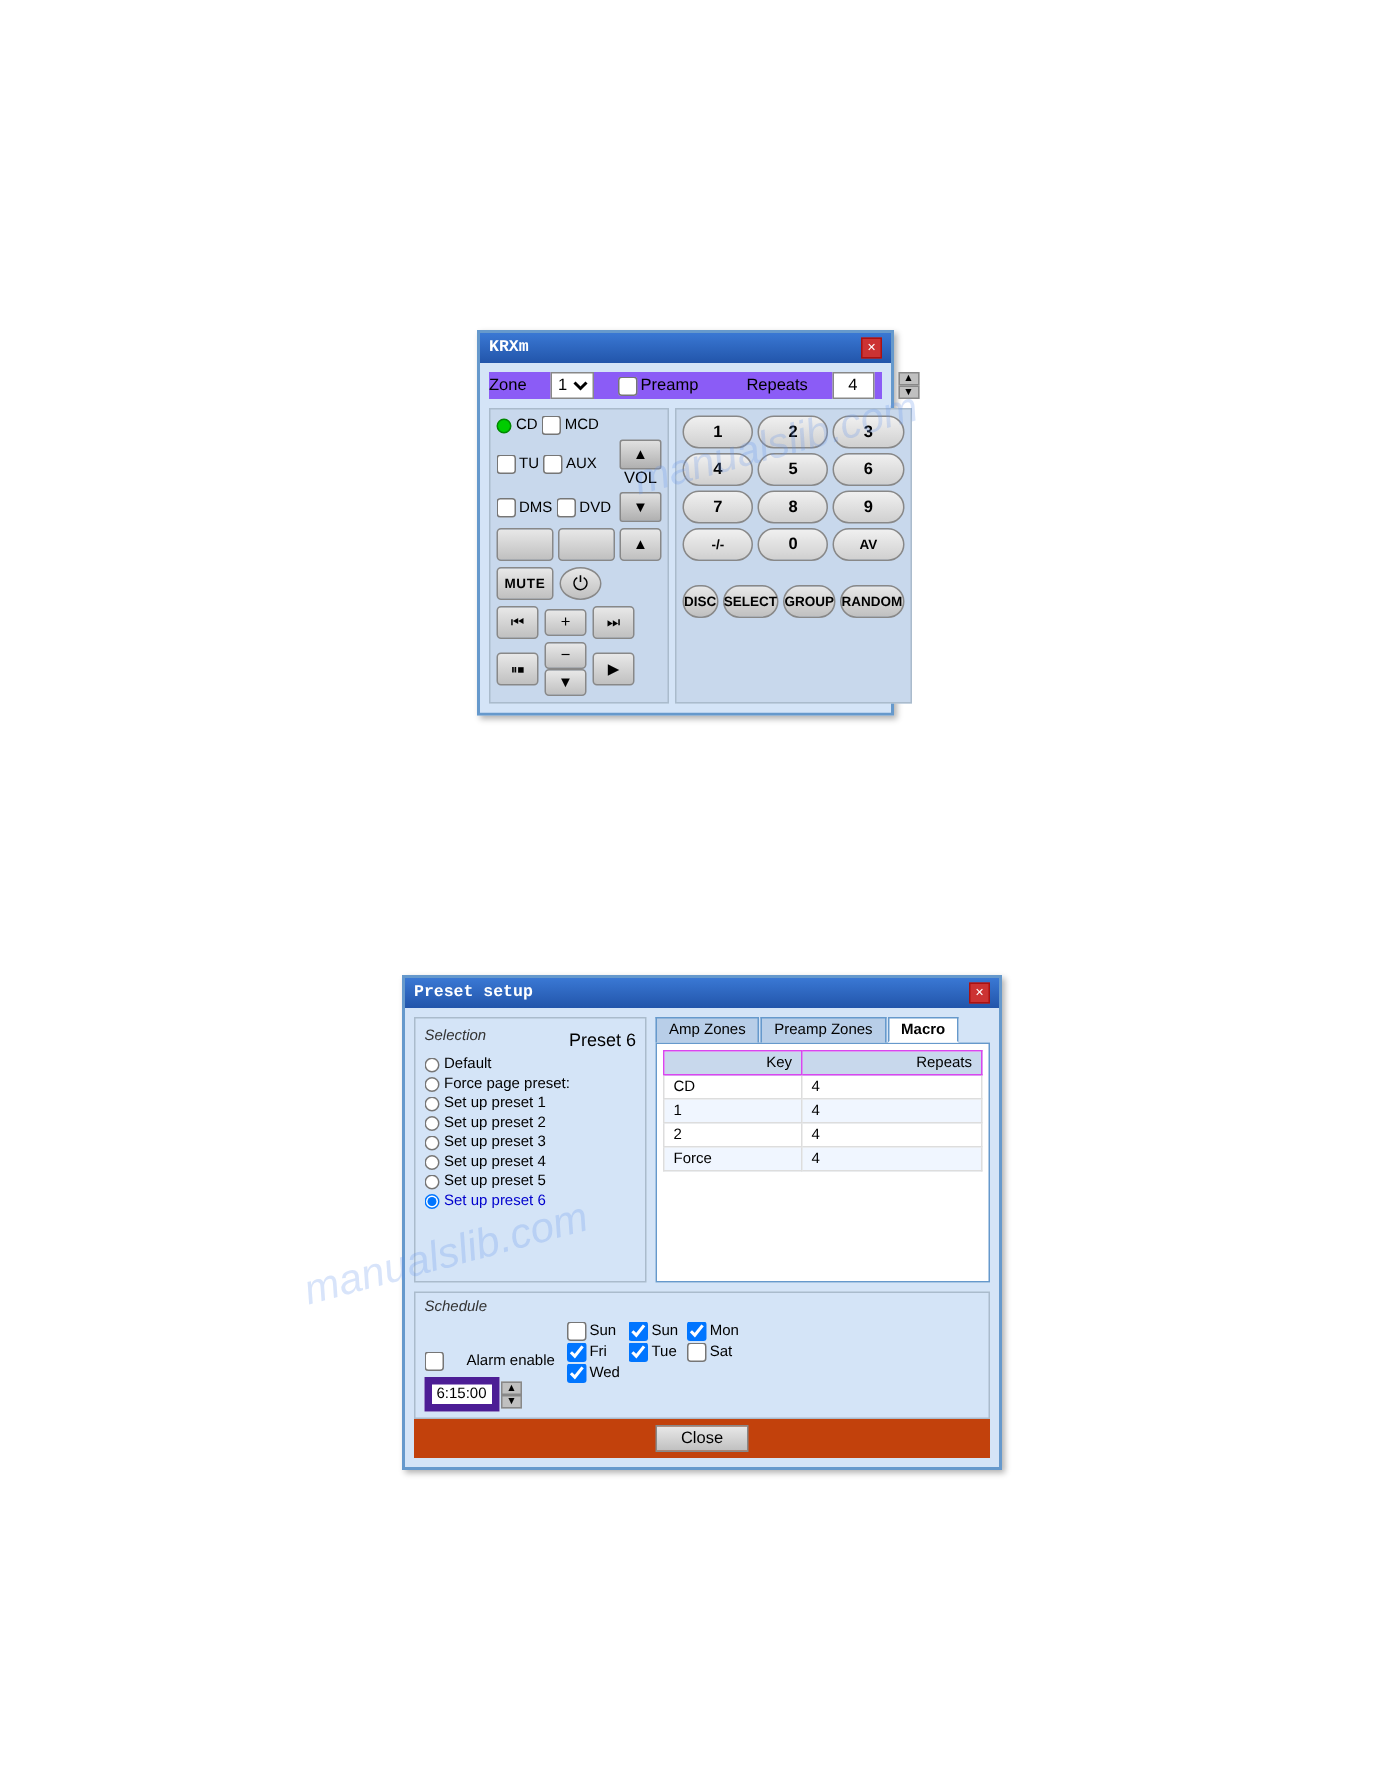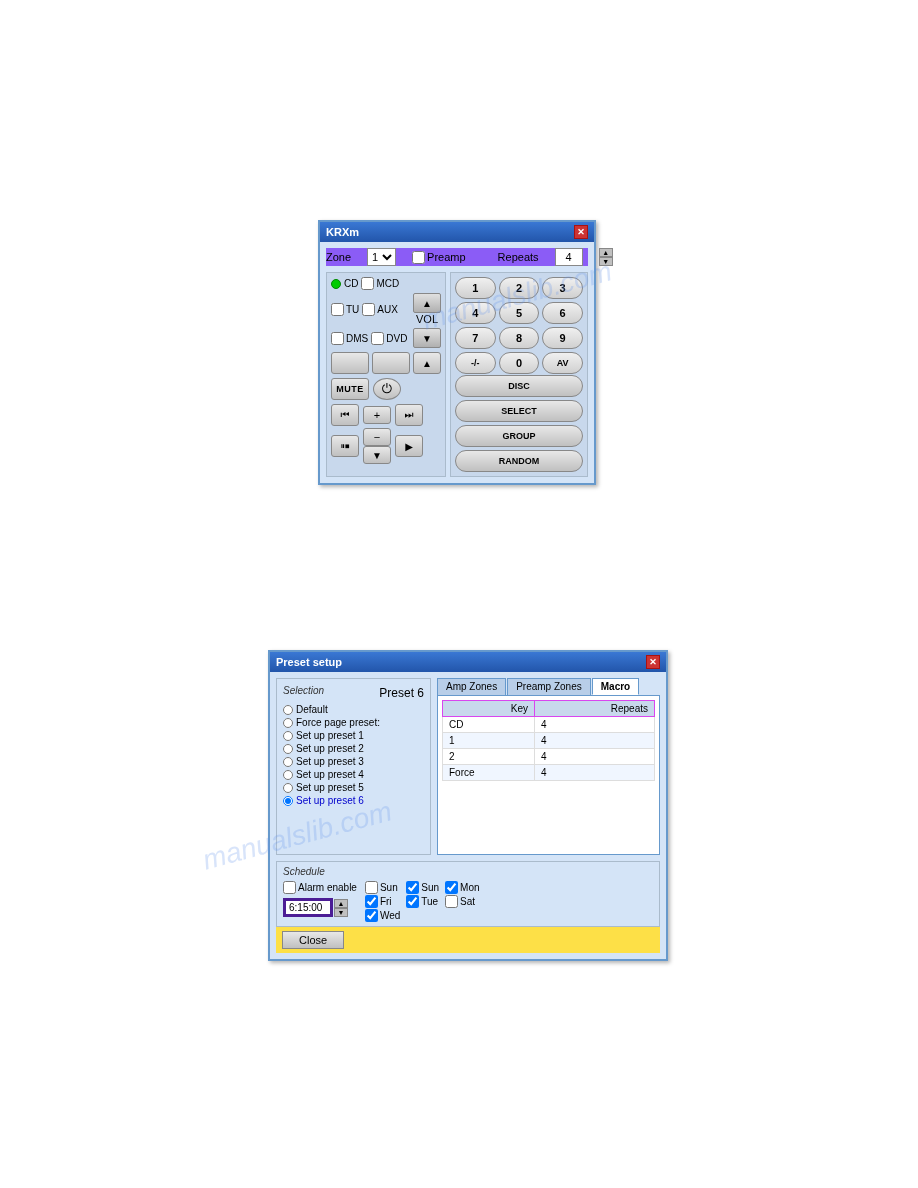--- a/index.html
+++ b/index.html
@@ -47,20 +47,21 @@
       box-shadow: 2px 2px 4px rgba(0,0,0,0.3);
     }
     .window-titlebar {
       background: linear-gradient(to bottom, #3a78d4, #2255aa);
       color: white;
       padding: 3px 6px;
       display: flex;
       align-items: center;
       justify-content: space-between;
       height: 20px;
+      font-family: Liberation Mono, monospace;
     }
     .window-title-text {
       font-size: 11px;
       font-weight: bold;
     }
     .window-close-btn {
       background: #cc3333;
       border: 1px solid #aa1111;
       color: white;
       width: 14px;
@@ -244,23 +245,23 @@
       display: flex;
       align-items: center;
       justify-content: center;
       font-size: 11px;
       font-weight: bold;
     }
 
     
     .bottom-btns {
       display: grid;
-      grid-template-columns: repeat(1, 1fr);
+      grid-template-columns: repeat(4, 1fr);
       gap: 3px;
-      margin-top: 1px;
+      margin-top: 16px;
     }
     .oval-btn {
       height: 22px;
       background: linear-gradient(to bottom, #e8e8e8, #c0c0c0);
       border: 1px solid #888;
       border-radius: 11px;
       cursor: pointer;
       display: flex;
       align-items: center;
       justify-content: center;
@@ -373,26 +374,27 @@
       margin-bottom: 4px;
     }
     .schedule-row {
       display: flex;
       align-items: flex-start;
       gap: 8px;
     }
     .alarm-check {
       display: flex;
       align-items: center;
-      gap: 2px;
-      font-size: 10px;
+      gap: 15px;
+      font-size: 10px;
+      margin-top: 20px;
     }
     .time-input {
       background: white;
-      border: 3px solid #4c1d95;
+      border: 5px solid #4c1d95;
       padding: 1px 3px;
       font-size: 10px;
       width: 50px;
     }
     .time-spin {
       display: flex;
       flex-direction: column;
     }
     .time-box {
       display: flex;
@@ -407,23 +409,23 @@
     }
     .day-check {
       display: flex;
       align-items: center;
       gap: 2px;
     }
 
     
     .close-bar {
       display: flex;
-      justify-content: flex-start;
+      justify-content: center;
       padding: 4px 6px;
-      background: #fde047;
+      background: #c2410c;
     }
     .close-btn {
       background: linear-gradient(to bottom, #e8e8e8, #c0c0c0);
       border: 1px solid #888;
       padding: 2px 16px;
       font-size: 11px;
       cursor: pointer;
     }
     .spacer { flex: 1; }
   </style>

